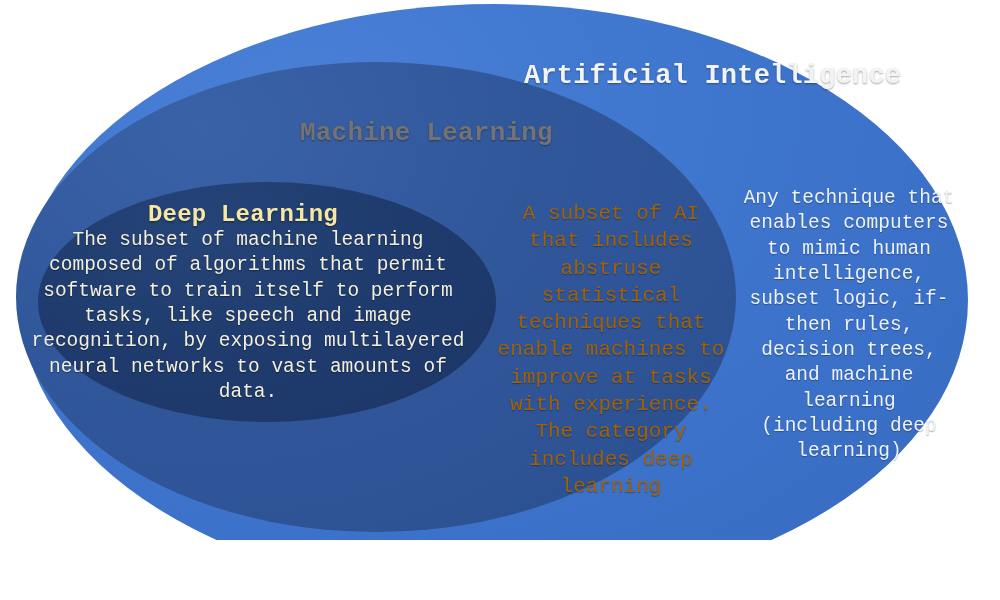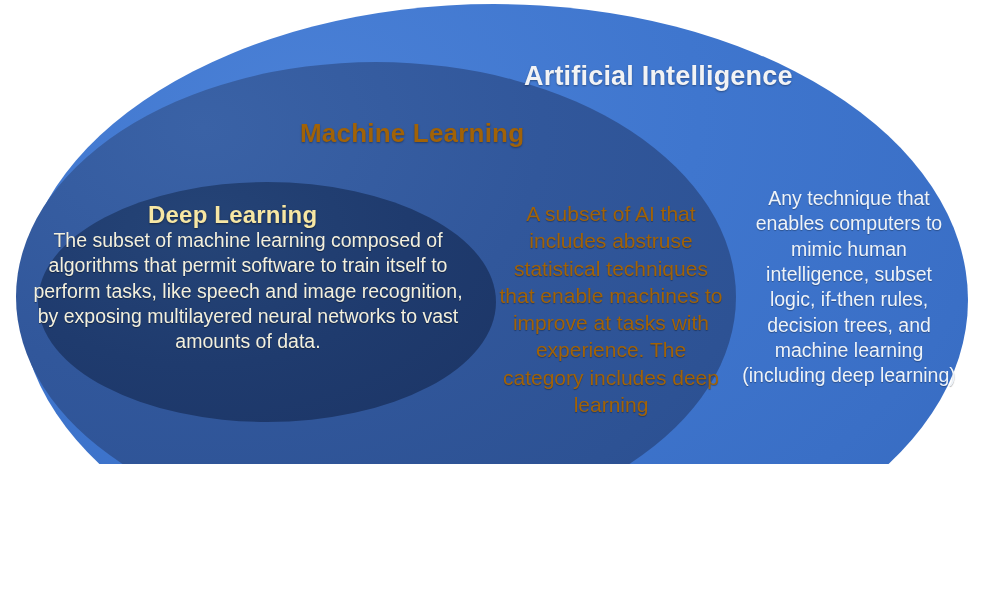--- a/index.html
+++ b/index.html
@@ -7,23 +7,24 @@
     margin: 0;
     padding: 0;
     background: #ffffff;
   }
   body {
     font-family: "Liberation Sans", sans-serif;
   }
   #stage {
     position: relative;
     width: 1000px;
-    height: 464px;
+    height: 540px;
     background: #ffffff;
     overflow: hidden;
+    font-family: Liberation Mono, monospace;
   }
 
   
   .ellipse {
     position: absolute;
     border-radius: 50%;
   }
 
   
   #ai-ellipse {
@@ -75,21 +76,21 @@
     left: 524px;
     top: 62px;
     font-size: 27px;
     color: #f2f3f5;
     text-shadow: 0 1px 2px rgba(0,0,0,0.35);
   }
   #ml-heading {
     left: 300px;
     top: 119px;
     font-size: 26px;
-    color: #a16207;
+    color: #737373;
     text-shadow: 0 1px 2px rgba(0,0,0,0.35);
   }
   #dl-heading {
     left: 148px;
     top: 202px;
     font-size: 24px;
     color: #f7e7a4;
     text-shadow: 0 1px 2px rgba(0,0,0,0.45);
   }
 

